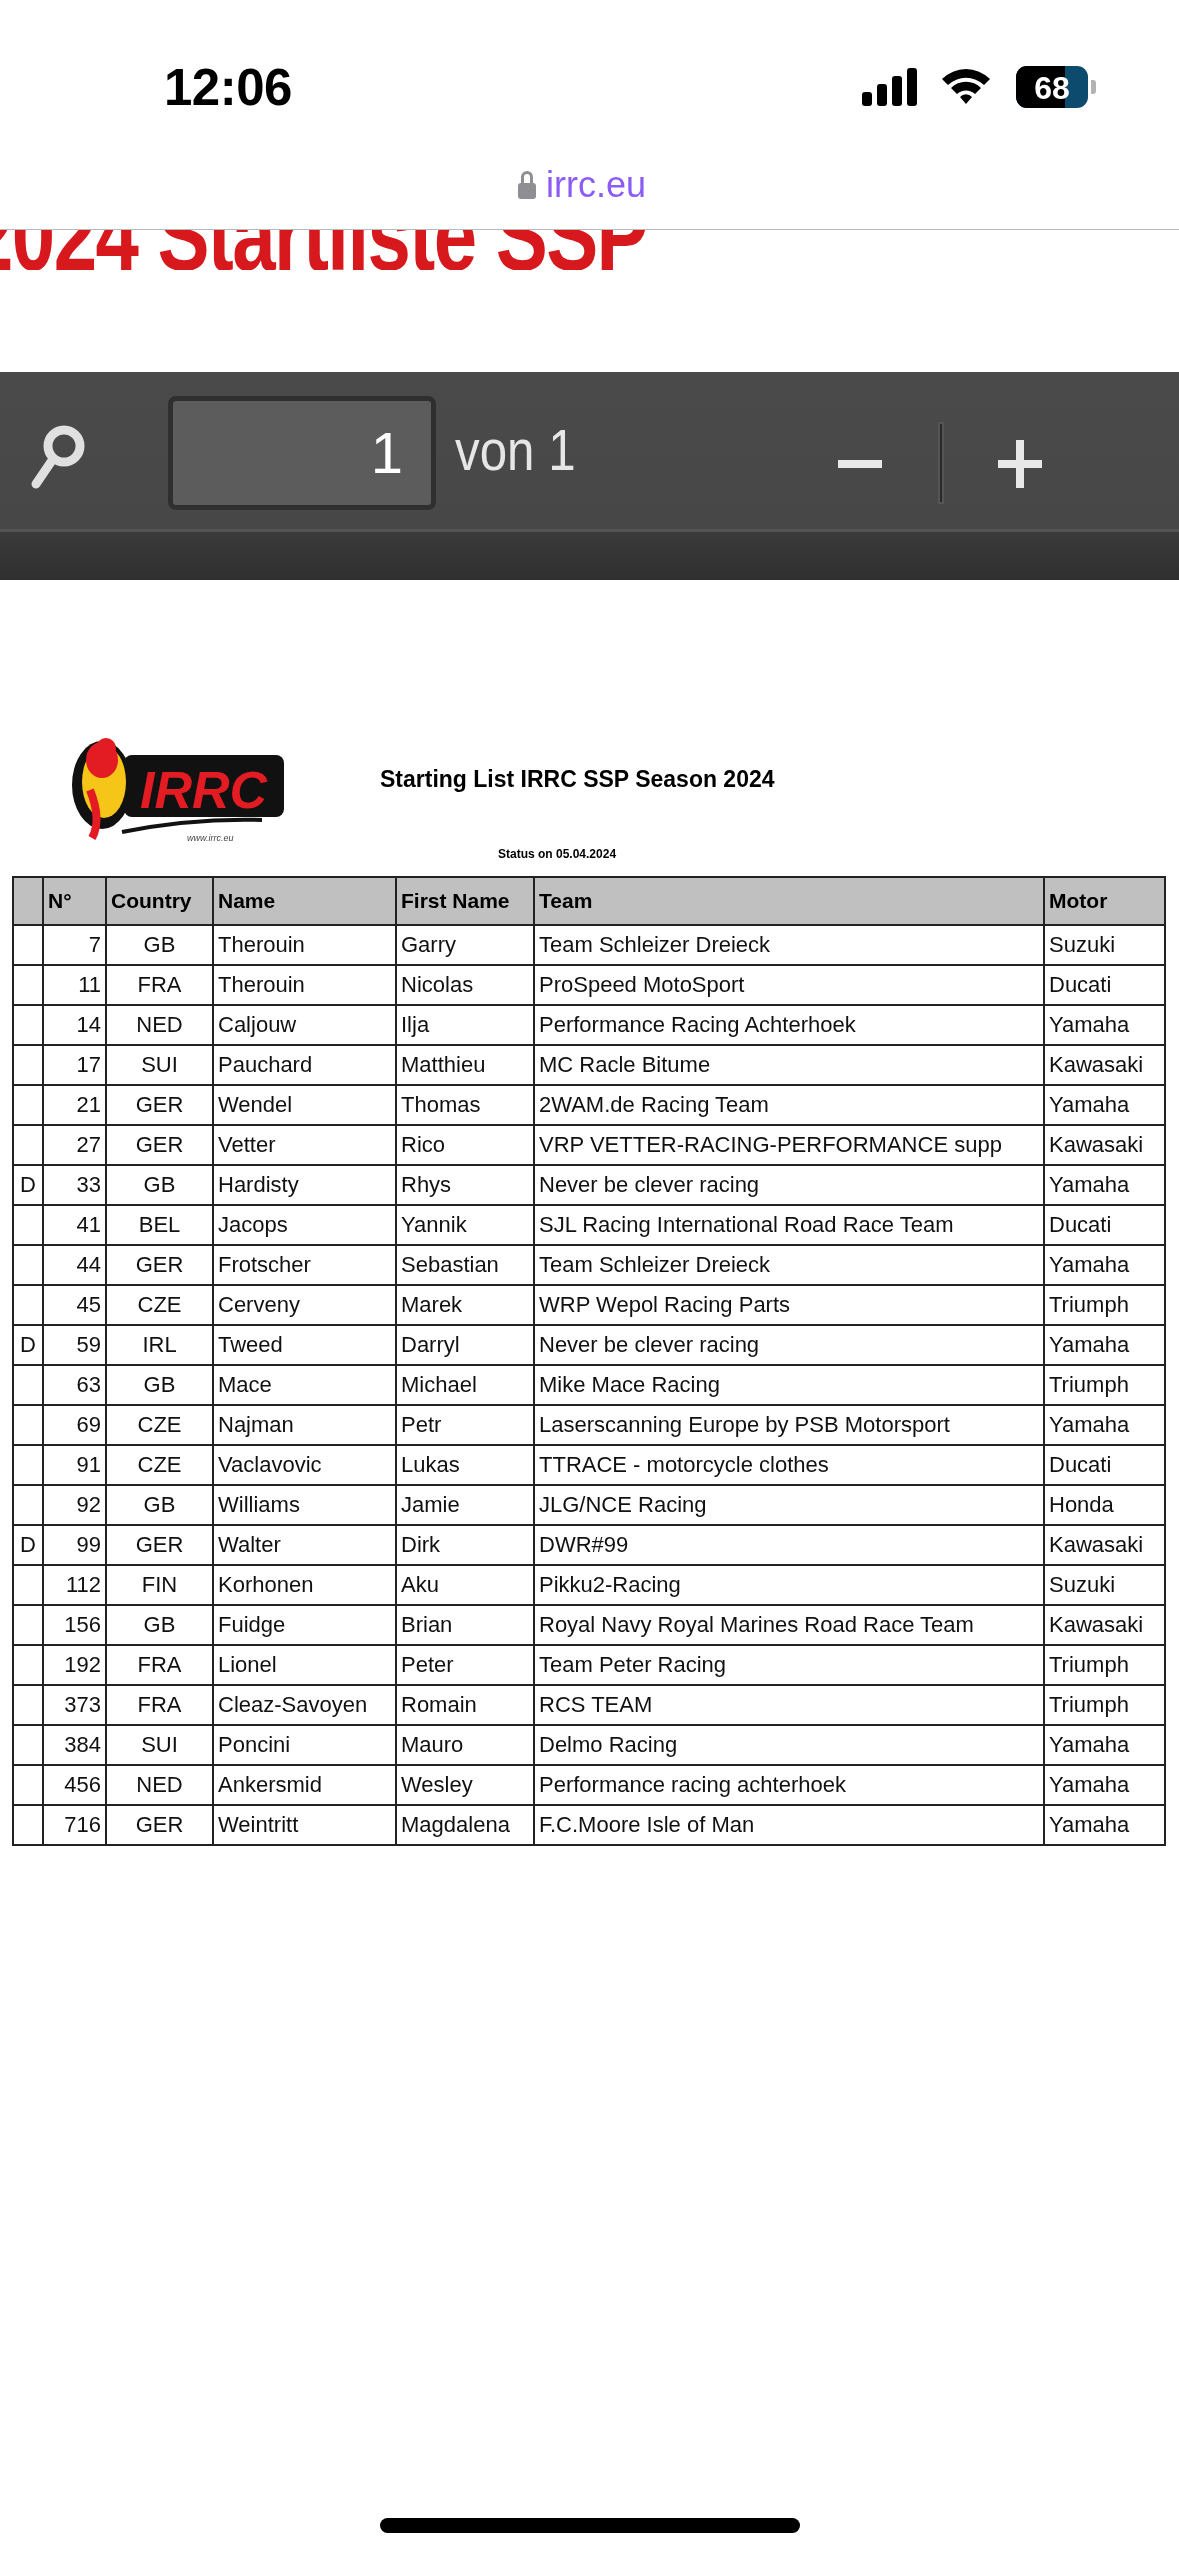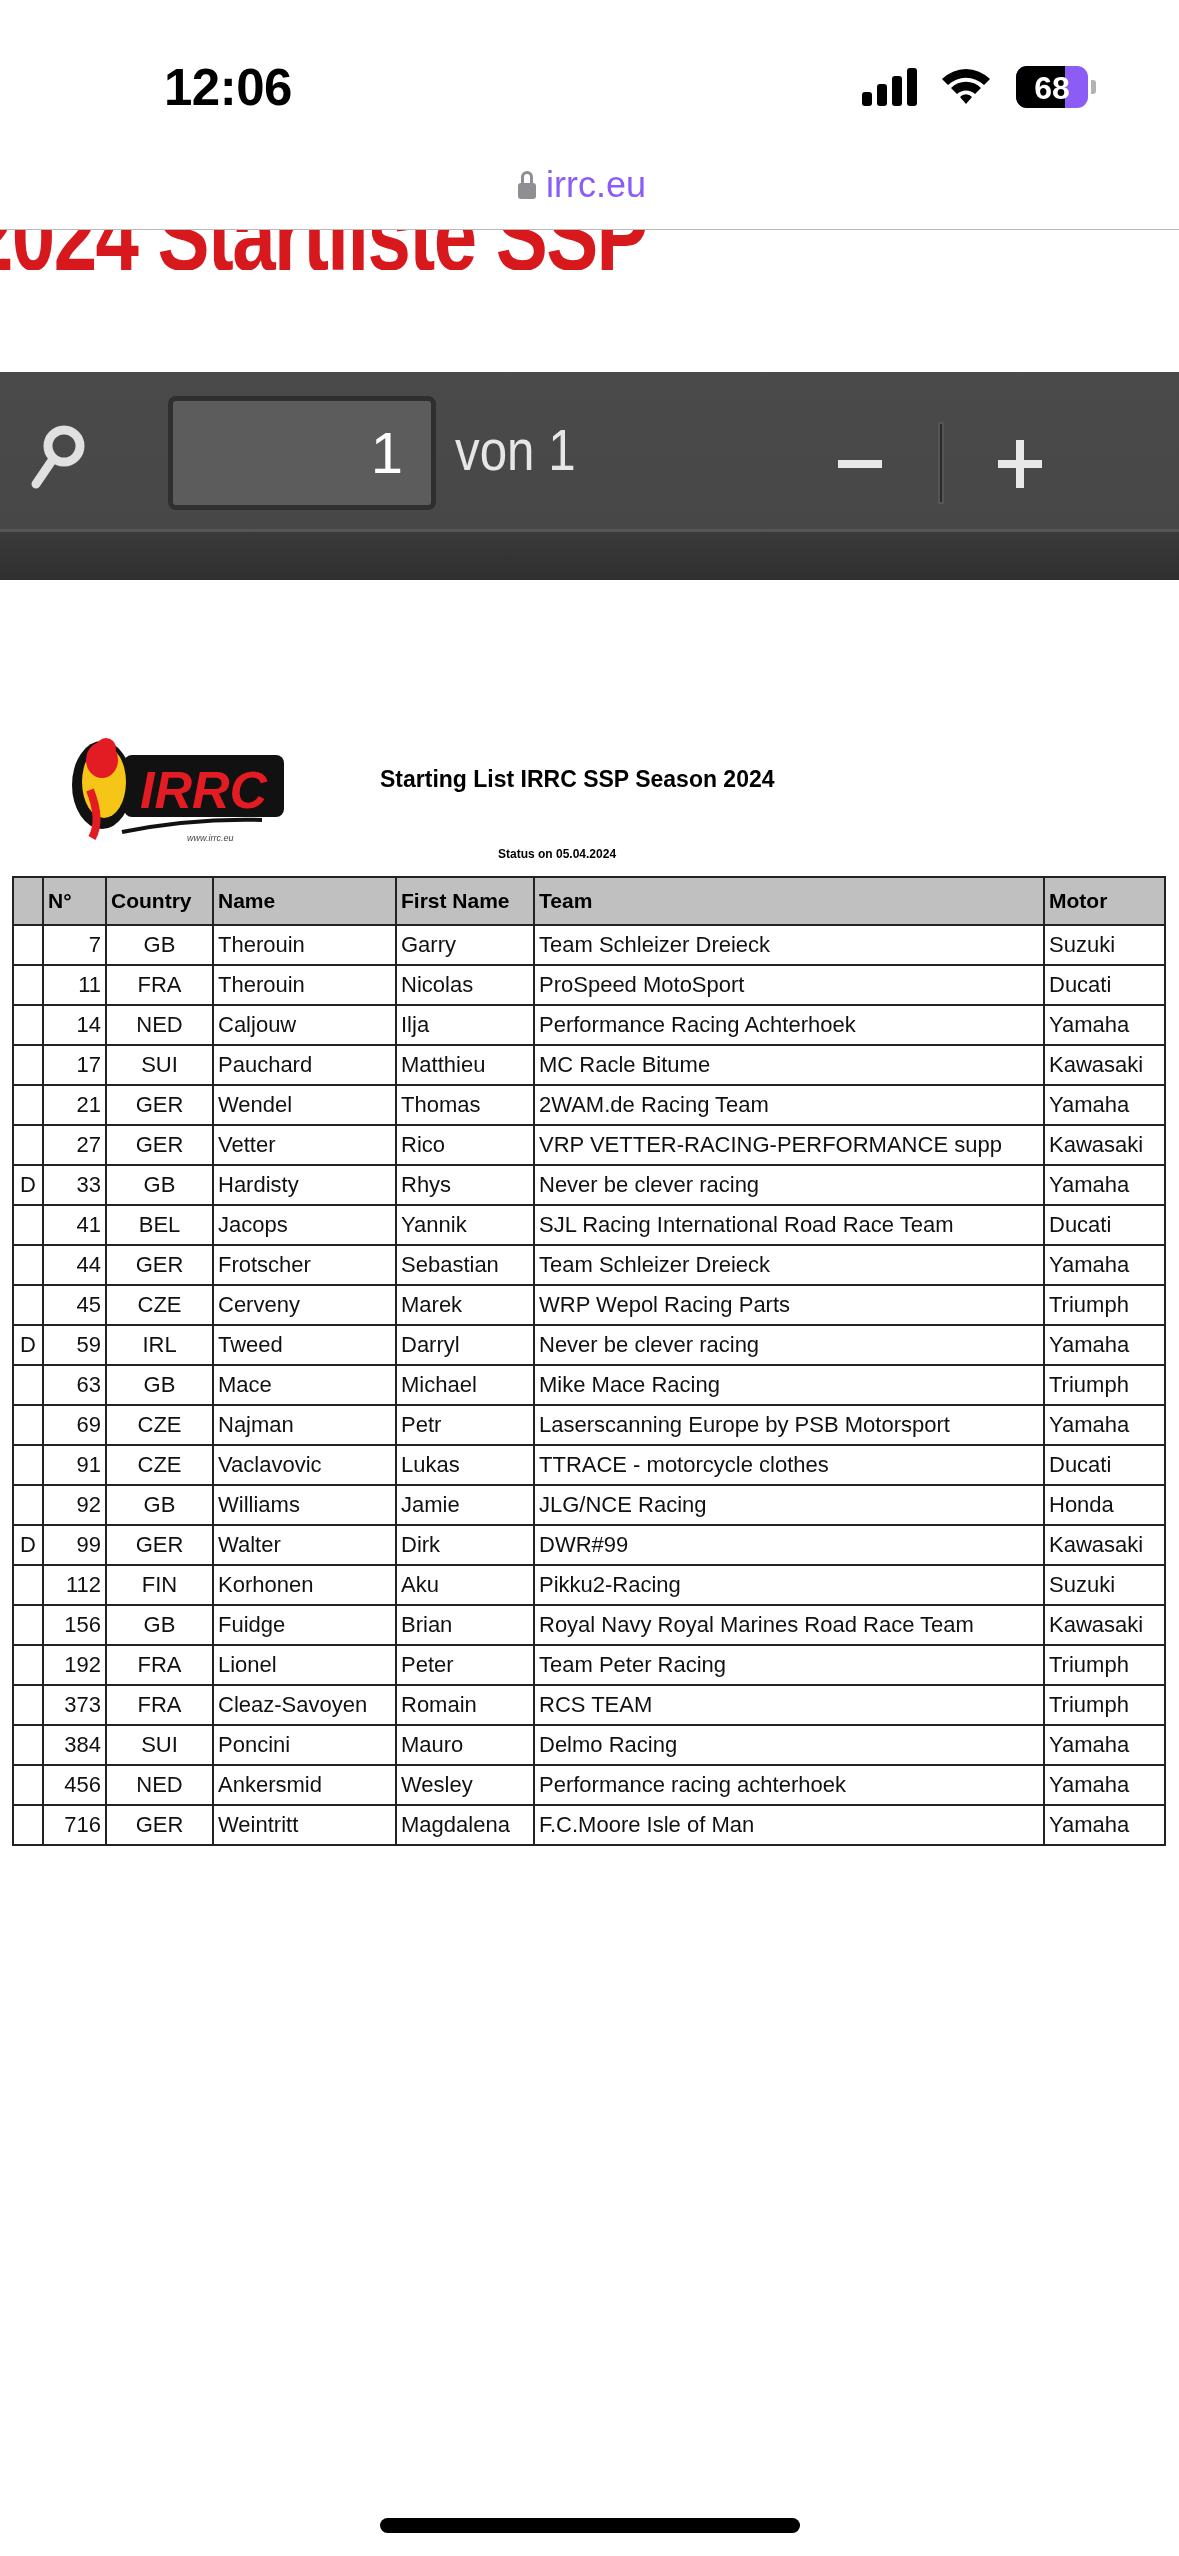--- a/index.html
+++ b/index.html
@@ -6,21 +6,21 @@
   body {
     width:1179px; height:2556px; position:relative; overflow:hidden;
     background:#ffffff; font-family:"Liberation Sans", sans-serif; color:#000;
   }
   
   .status-bar { position:absolute; left:16px; top:0; width:1179px; height:150px; }
   .clock { position:absolute; left:148px; top:58px; font-size:51px; font-weight:600; letter-spacing:-0.5px; font-family:"Liberation Sans", sans-serif; }
   .signal { position:absolute; left:846px; top:68px; width:56px; height:38px; }
   .signal span { position:absolute; bottom:0; width:10px; background:#000; border-radius:3px; }
   .wifi { position:absolute; left:924px; top:66px; width:52px; height:40px; }
-  .battery { position:absolute; left:1000px; top:66px; width:72px; height:42px; border-radius:11px; background:#8b5cf6; overflow:hidden; }
+  .battery { position:absolute; left:1000px; top:66px; width:72px; height:42px; border-radius:11px; background:#0c4a6e; overflow:hidden; }
   .battery .fill { position:absolute; left:0; top:0; bottom:0; background:#000; }
   .battery .pct { position:absolute; left:0; right:0; top:4px; text-align:center; color:#fff; font-size:32px; font-weight:700; font-family:"Liberation Sans", sans-serif; }
   .battery-tip { position:absolute; left:1075px; top:80px; width:5px; height:14px; background:#b3b3b3; border-radius:0 3px 3px 0; }
 
   
   .url-bar { position:absolute; left:0; top:150px; width:1179px; height:80px; text-align:center; }
   .url-wrap { position:absolute; left:518px; top:160px; height:50px; display:flex; align-items:center; gap:10px; }
   .lock { width:18px; height:28px; position:relative; }
   .lock .shackle { position:absolute; left:3px; top:0; width:12px; height:14px; border:3px solid #8e8e93; border-bottom:none; border-radius:7px 7px 0 0; box-sizing:border-box; }
   .lock .body { position:absolute; left:0; top:12px; width:18px; height:16px; background:#8e8e93; border-radius:3px; }

